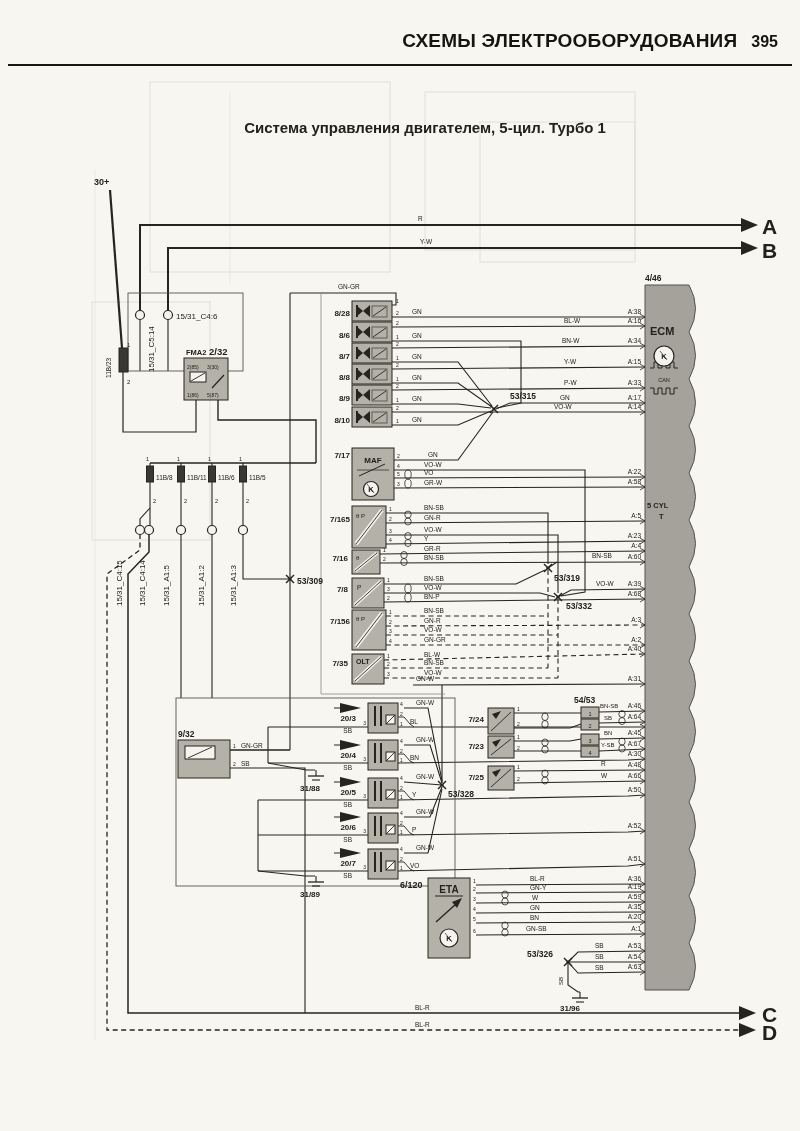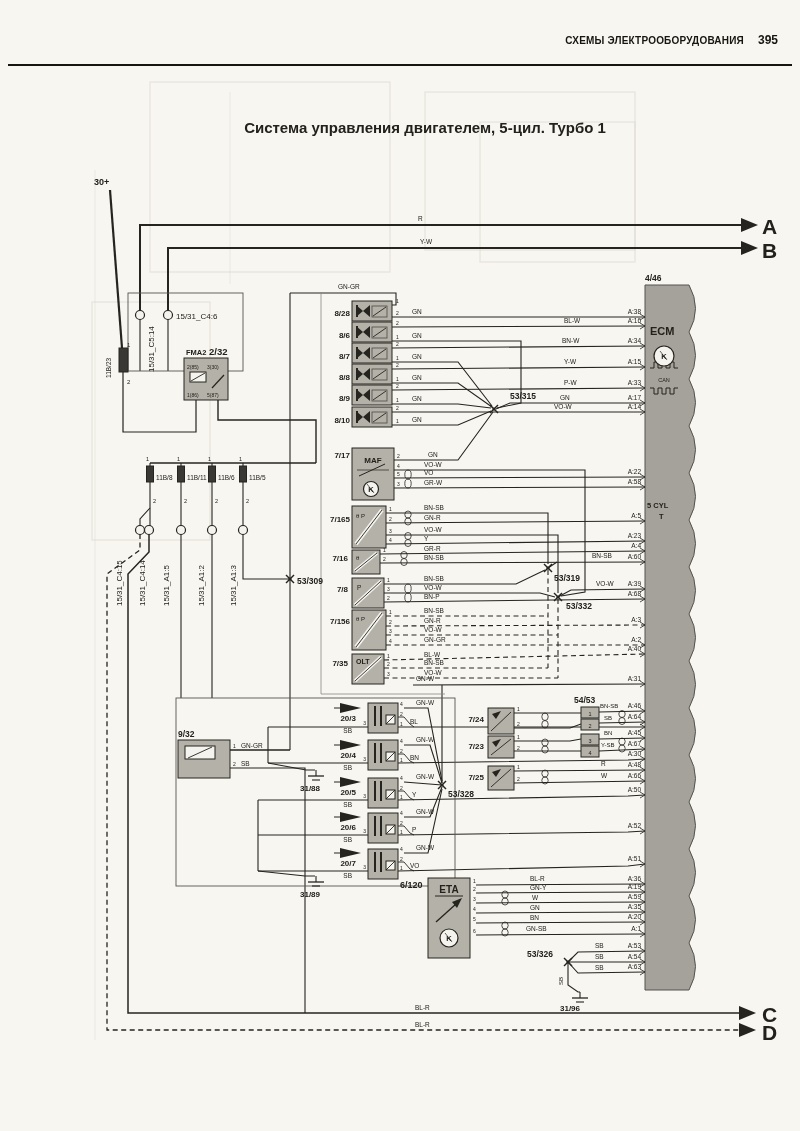--- a/index.html
+++ b/index.html
@@ -1,19 +1,19 @@
 <!DOCTYPE html>
 <html><head>
 <meta charset="utf-8">
 <style>
   html,body{margin:0;padding:0;background:#d8d5cf;}
   #page{position:relative;width:800px;height:1131px;background:#f7f6f1;font-family:"Liberation Sans",sans-serif;overflow:hidden;margin:0 auto;box-shadow:0 0 8px rgba(0,0,0,.3);}
   #hdr{position:absolute;top:30px;left:10px;right:22px;text-align:right;color:#17150f;}
-  #hdr .h1{font-size:10px;font-weight:bold;letter-spacing:.2px;}
-  #hdr .pn{font-size:12px;font-weight:bold;margin-left:14px;}
+  #hdr .h1{font-size:19px;font-weight:bold;letter-spacing:.2px;}
+  #hdr .pn{font-size:16px;font-weight:bold;margin-left:14px;}
   #rule{position:absolute;top:64px;left:8px;right:8px;height:2px;background:#17150f;}
   svg{position:absolute;left:0;top:0;}
   text{fill:#23211b;}
 </style>
 </head>
 <body>
 <div id="page">
 
 <div id="hdr">
   <span class="h1">СХЕМЫ ЭЛЕКТРООБОРУДОВАНИЯ</span><span class="pn">395</span>

